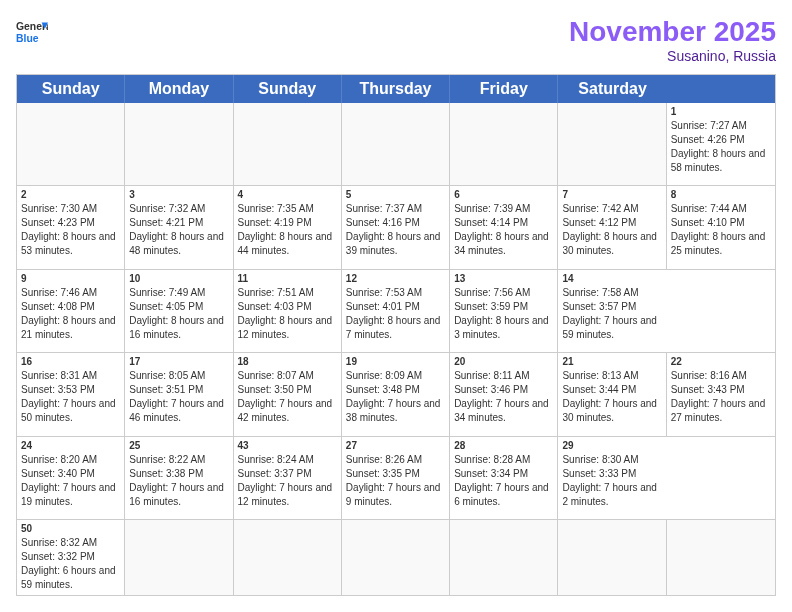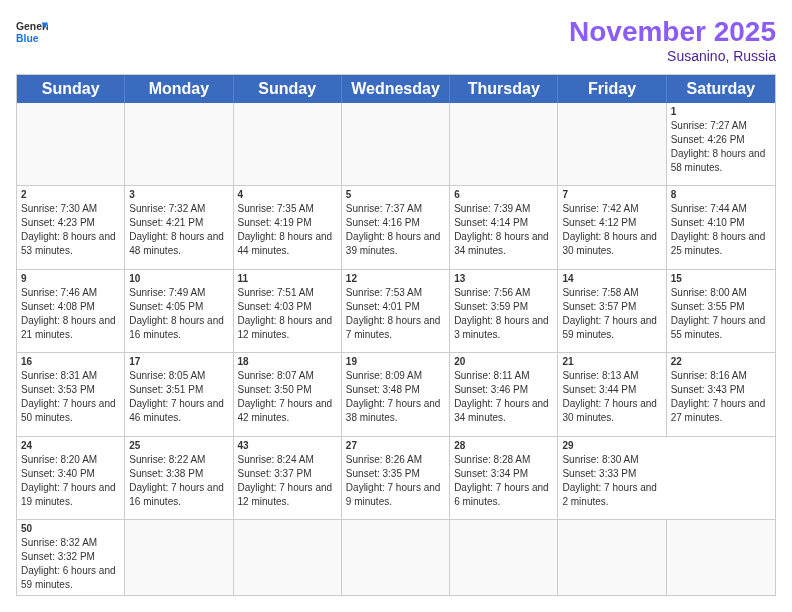--- a/index.html
+++ b/index.html
@@ -119,21 +119,20 @@
       <div class="month-title">November 2025</div>
       <div class="subtitle">Susanino, Russia</div>
     </div>
   </div>
 
   <div class="calendar">
     <div class="cal-header" id="cal-header">
         <div class="cal-header-cell">Sunday</div>
         <div class="cal-header-cell">Monday</div>
         <div class="cal-header-cell">Sunday</div>
-        <div class="cal-header-cell">Wednesday</div>
         <div class="cal-header-cell">Thursday</div>
         <div class="cal-header-cell">Friday</div>
         <div class="cal-header-cell">Saturday</div>
       </div>
     <div class="cal-body" id="cal-body">
         <div class="cal-row">
           <div class="cal-cell empty"></div>
           <div class="cal-cell empty"></div>
           <div class="cal-cell empty"></div>
           <div class="cal-cell empty"></div>
@@ -234,27 +233,20 @@
 Daylight: 8 hours
 and 3 minutes.</div>
           </div>
           <div class="cal-cell">
             <span class="day-num">14</span>
             <div class="cell-content">Sunrise: 7:58 AM
 Sunset: 3:57 PM
 Daylight: 7 hours
 and 59 minutes.</div>
           </div>
-          <div class="cal-cell">
-            <span class="day-num">15</span>
-            <div class="cell-content">Sunrise: 8:00 AM
-Sunset: 3:55 PM
-Daylight: 7 hours
-and 55 minutes.</div>
-          </div>
         </div>
         <div class="cal-row">
           <div class="cal-cell">
             <span class="day-num">16</span>
             <div class="cell-content">Sunrise: 8:31 AM
 Sunset: 3:53 PM
 Daylight: 7 hours
 and 50 minutes.</div>
           </div>
           <div class="cal-cell">

